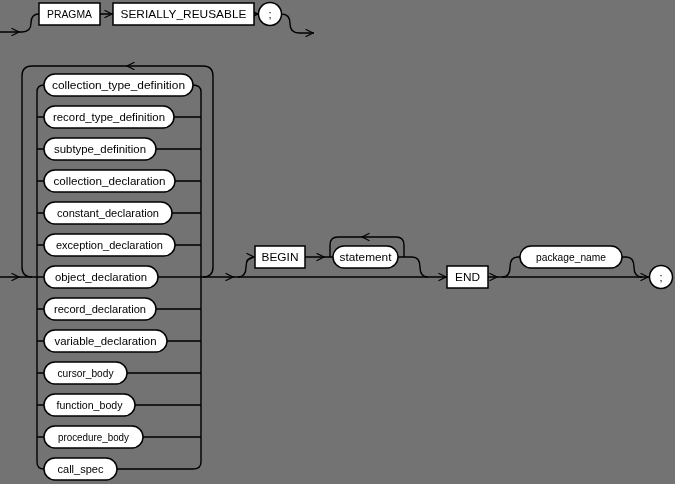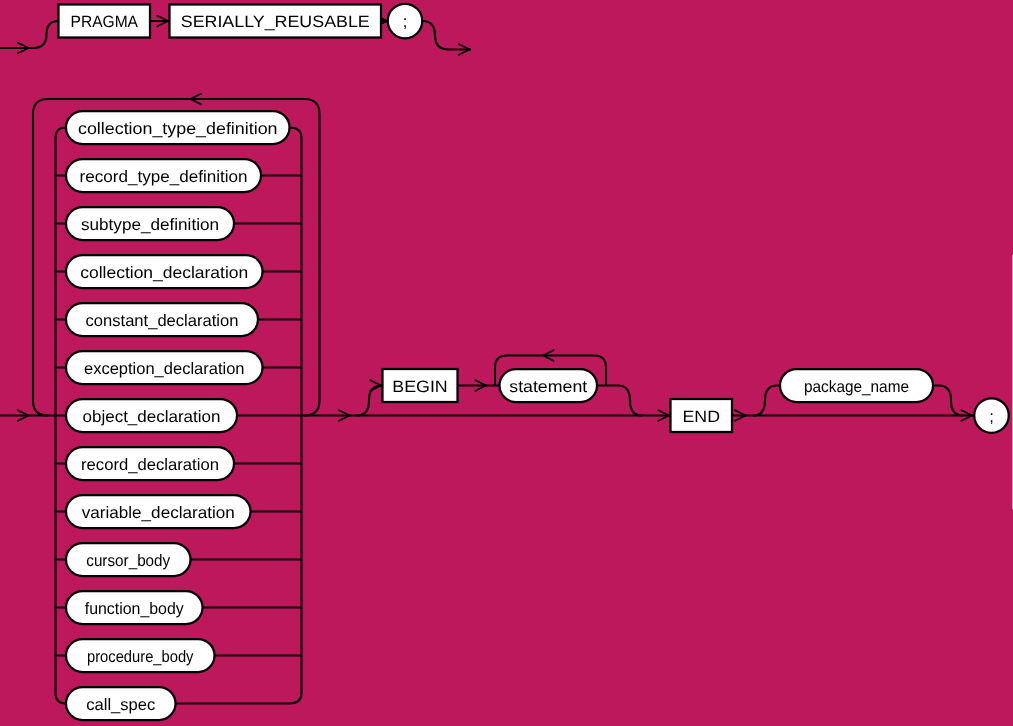--- a/index.html
+++ b/index.html
@@ -1,16 +1,16 @@
 <!DOCTYPE html>
 <html><head>
 <meta charset="utf-8">
 <style>
   html,body{margin:0;padding:0;background:#fff;}
-  .stage{width:675px;height:484px;position:relative;background:#be185d;overflow:hidden;}
+  .stage{width:675px;height:484px;position:relative;background:#737373;overflow:hidden;}
   svg{display:block;}
   .line{fill:none;stroke:#000;stroke-width:1.4;}
   .arrow{fill:none;stroke:#000;stroke-width:1.3;stroke-linecap:round;stroke-linejoin:round;}
   .box{fill:#fff;stroke:#000;stroke-width:1.5;}
   text{font-family:"Liberation Sans","DejaVu Sans",sans-serif;font-size:11px;fill:#000;text-anchor:middle;}
 </style>
 </head>
 <body>
 
 <div class="stage">

